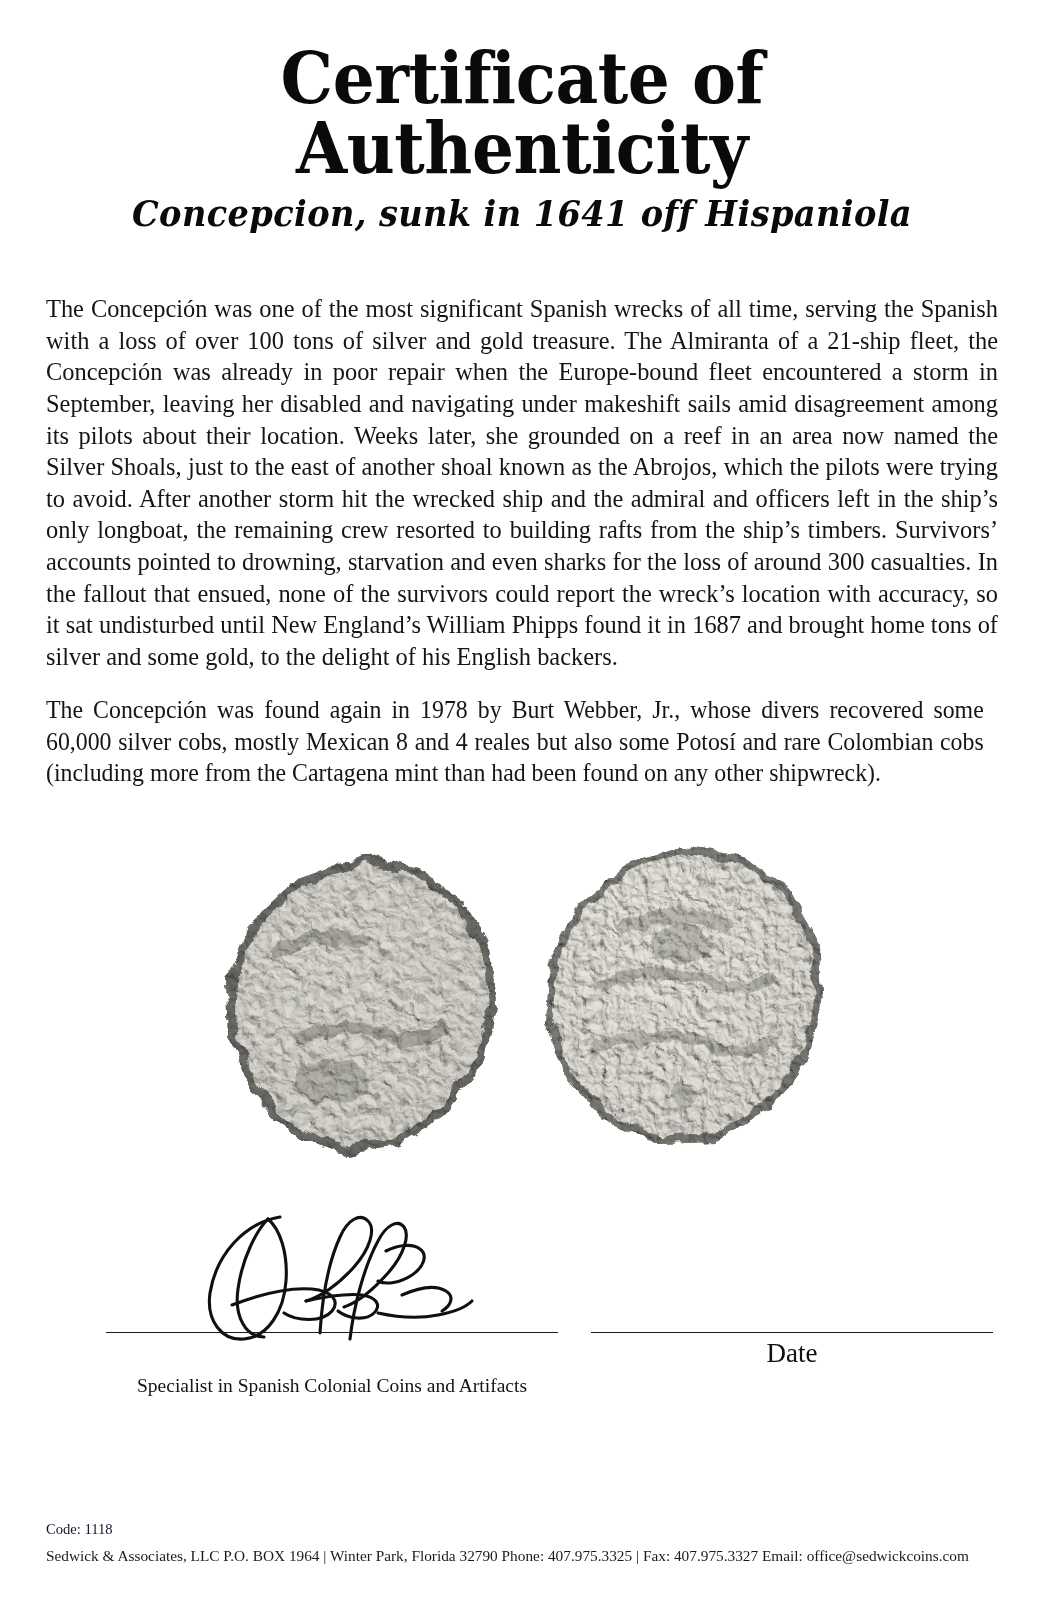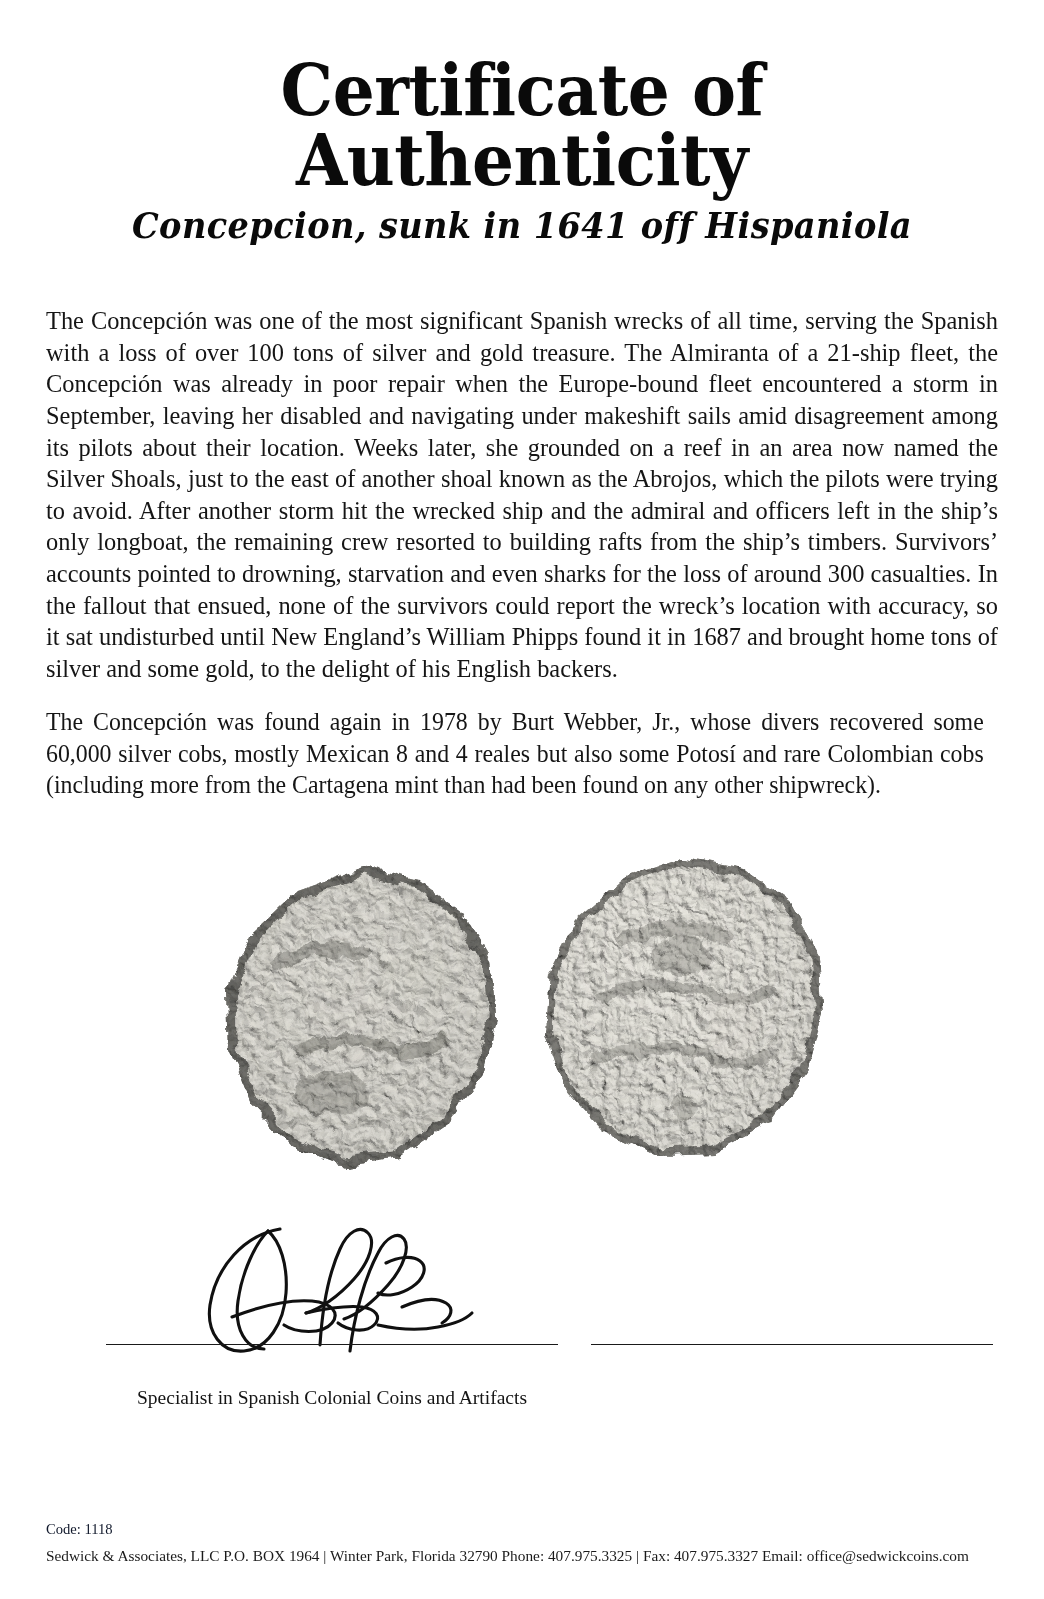--- a/index.html
+++ b/index.html
@@ -9,21 +9,21 @@
     font-family:"Liberation Serif",serif;
     color:#111;
     -webkit-font-smoothing:antialiased;
     overflow:hidden;
     position:relative;
   }
   .page{
     position:relative;
     width:1044px;height:1599px;
     box-sizing:border-box;
-    padding:12px 46px;
+    padding:0 46px;
     background:#fff;
   }
 
   
   .header{padding-top:44px;text-align:center;}
   .cert-title{
     font-family:"DejaVu Serif",serif;
     font-weight:700;
     font-size:71px;
     line-height:0.98;
@@ -317,20 +317,21 @@
         <path d="M230 94 C248 86 264 84 274 90 C282 95 280 104 270 110"></path>
         <path d="M206 112 C224 116 246 118 266 114 C282 111 294 106 300 100"></path>
       </g>
     </svg>
 
 
     <div class="rule left"></div>
     <div class="rule right"></div>
 
     <div class="sig-role">Specialist in Spanish Colonial Coins and Artifacts</div>
+    <div class="date-label">Date</div>
   </div>
 
   <div class="footer">
     <div class="footer-code">Code: 1118</div>
     <div class="footer-addr">Sedwick &amp; Associates, LLC P.O. BOX 1964 | Winter Park, Florida 32790 Phone: 407.975.3325 | Fax: 407.975.3327 Email: office@sedwickcoins.com</div>
   </div>
 
 </div>
 
 </body></html>

